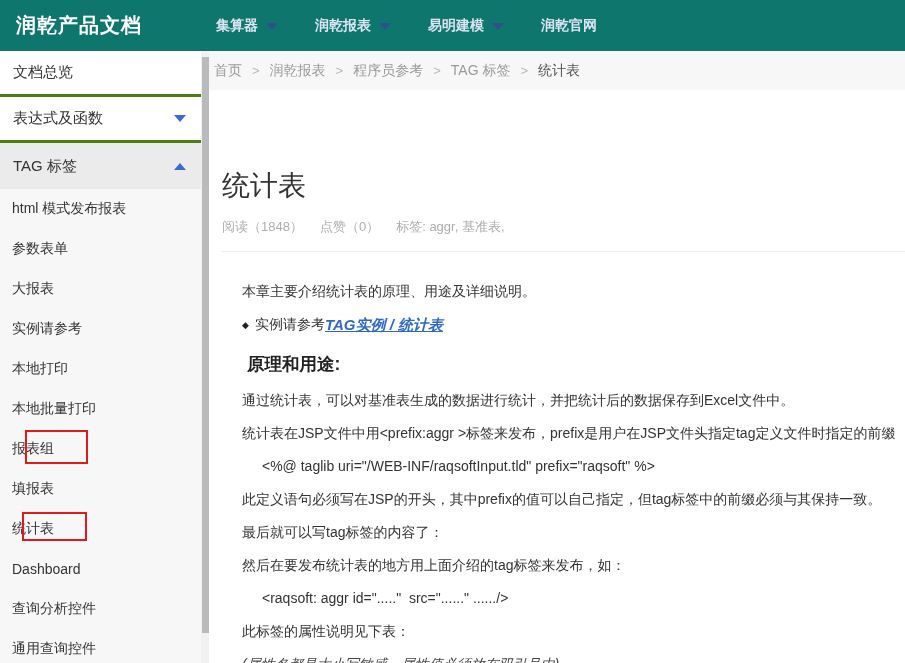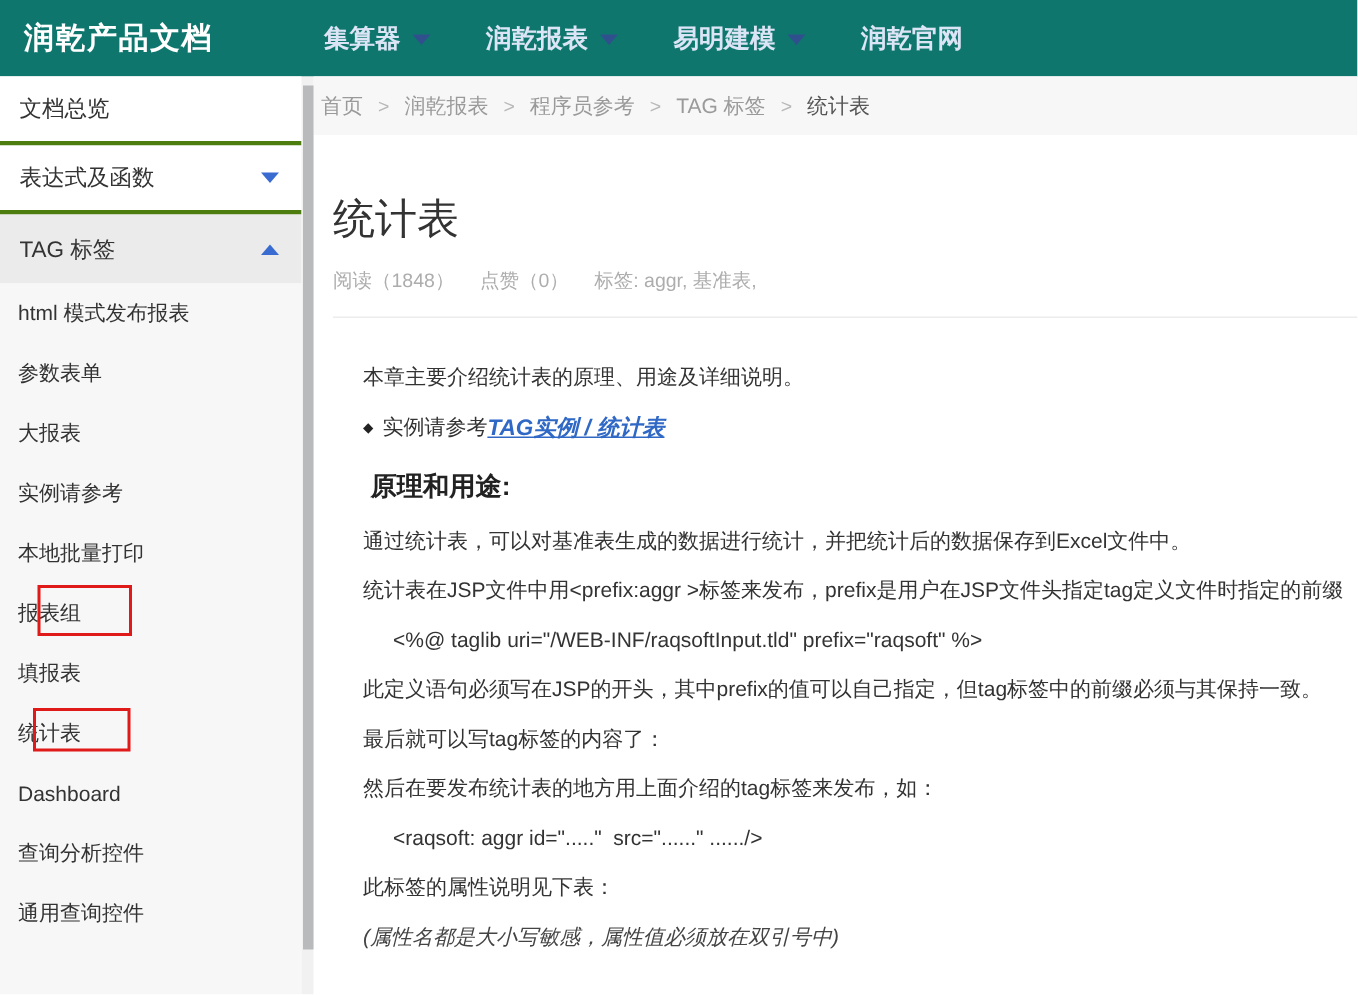--- a/index.html
+++ b/index.html
@@ -6,21 +6,21 @@
   html,body { width: 905px; height: 663px; overflow: hidden; background: #fff;
     font-family: "Liberation Sans", "DejaVu Sans", sans-serif; }
 
   
   .topbar { height: 51px; background: #4a73c5; display: flex; align-items: center;
     padding: 0 16px; }
   .brand { color: #fff; font-size: 20px; font-weight: bold; letter-spacing: 1px;
     cursor: pointer; }
   .nav { display: flex; align-items: center; gap: 37px; margin-left: 74px; }
   .nav-item { display: flex; align-items: center; gap: 8px; color: #dce5f6;
-    font-size: 17px; font-weight: bold; cursor: pointer; }
+    font-size: 14px; font-weight: bold; cursor: pointer; }
   .caret-down { width: 0; height: 0; border-left: 6px solid transparent;
     border-right: 6px solid transparent; border-top: 7px solid #30508d; margin-top: 2px; }
 
   
   .layout { display: flex; height: 612px; }
 
   
   .sidebar { width: 201px; background: #fff; display: flex; flex-direction: column;
     flex: none; }
   .side-item { height: 46px; flex: none; display: flex; align-items: center;
@@ -39,21 +39,21 @@
   .annotation-box.box-1 { left: 25px; top: 1px; width: 63px; height: 34px; }
   .annotation-box.box-2 { left: 22px; top: 3px; width: 65px; height: 29px; }
 
   
   .side-scrollbar { width: 8px; flex: none; background: #f1f1f1; position: relative; }
   .side-scroll-thumb { position: absolute; left: 0.5px; top: 6px; width: 7px;
     height: 576px; background: #b8babc; cursor: pointer; }
 
   
   .content { flex: 1; min-width: 0; background: #fff; display: flex;
-    flex-direction: column; }
+    flex-direction: column; gap: 40px; }
   .breadcrumb-bar { height: 39px; flex: none; background: #f7f7f7; display: flex;
     align-items: center; padding-left: 5px; font-size: 14px; gap: 10px; }
   .crumb { color: #9a9a9a; cursor: pointer; }
   .crumb-sep { color: #b8b8b8; font-size: 13px; }
   .crumb.current { color: #555; cursor: default; }
 
   .article { padding: 41px 0 0 13px; }
   .page-title { font-size: 28px; font-weight: 400; color: #333; line-height: 30px; }
   .meta-line { margin-top: 17px; font-size: 13px; color: #adadad; display: flex;
     gap: 17px; }
@@ -117,20 +117,23 @@
       <div class="sub-item">
         <span>参数表单</span>
       </div>
       <div class="sub-item">
         <span>大报表</span>
       </div>
       <div class="sub-item">
         <span>实例请参考</span>
       </div>
       <div class="sub-item">
+        <span>本地打印</span>
+      </div>
+      <div class="sub-item">
         <span>本地批量打印</span>
       </div>
       <div class="sub-item">
         <span>报表组</span>
         <span class="annotation-box box-1" style="border-color: rgb(224, 25, 25);"></span>
       </div>
       <div class="sub-item">
         <span>填报表</span>
       </div>
       <div class="sub-item">

